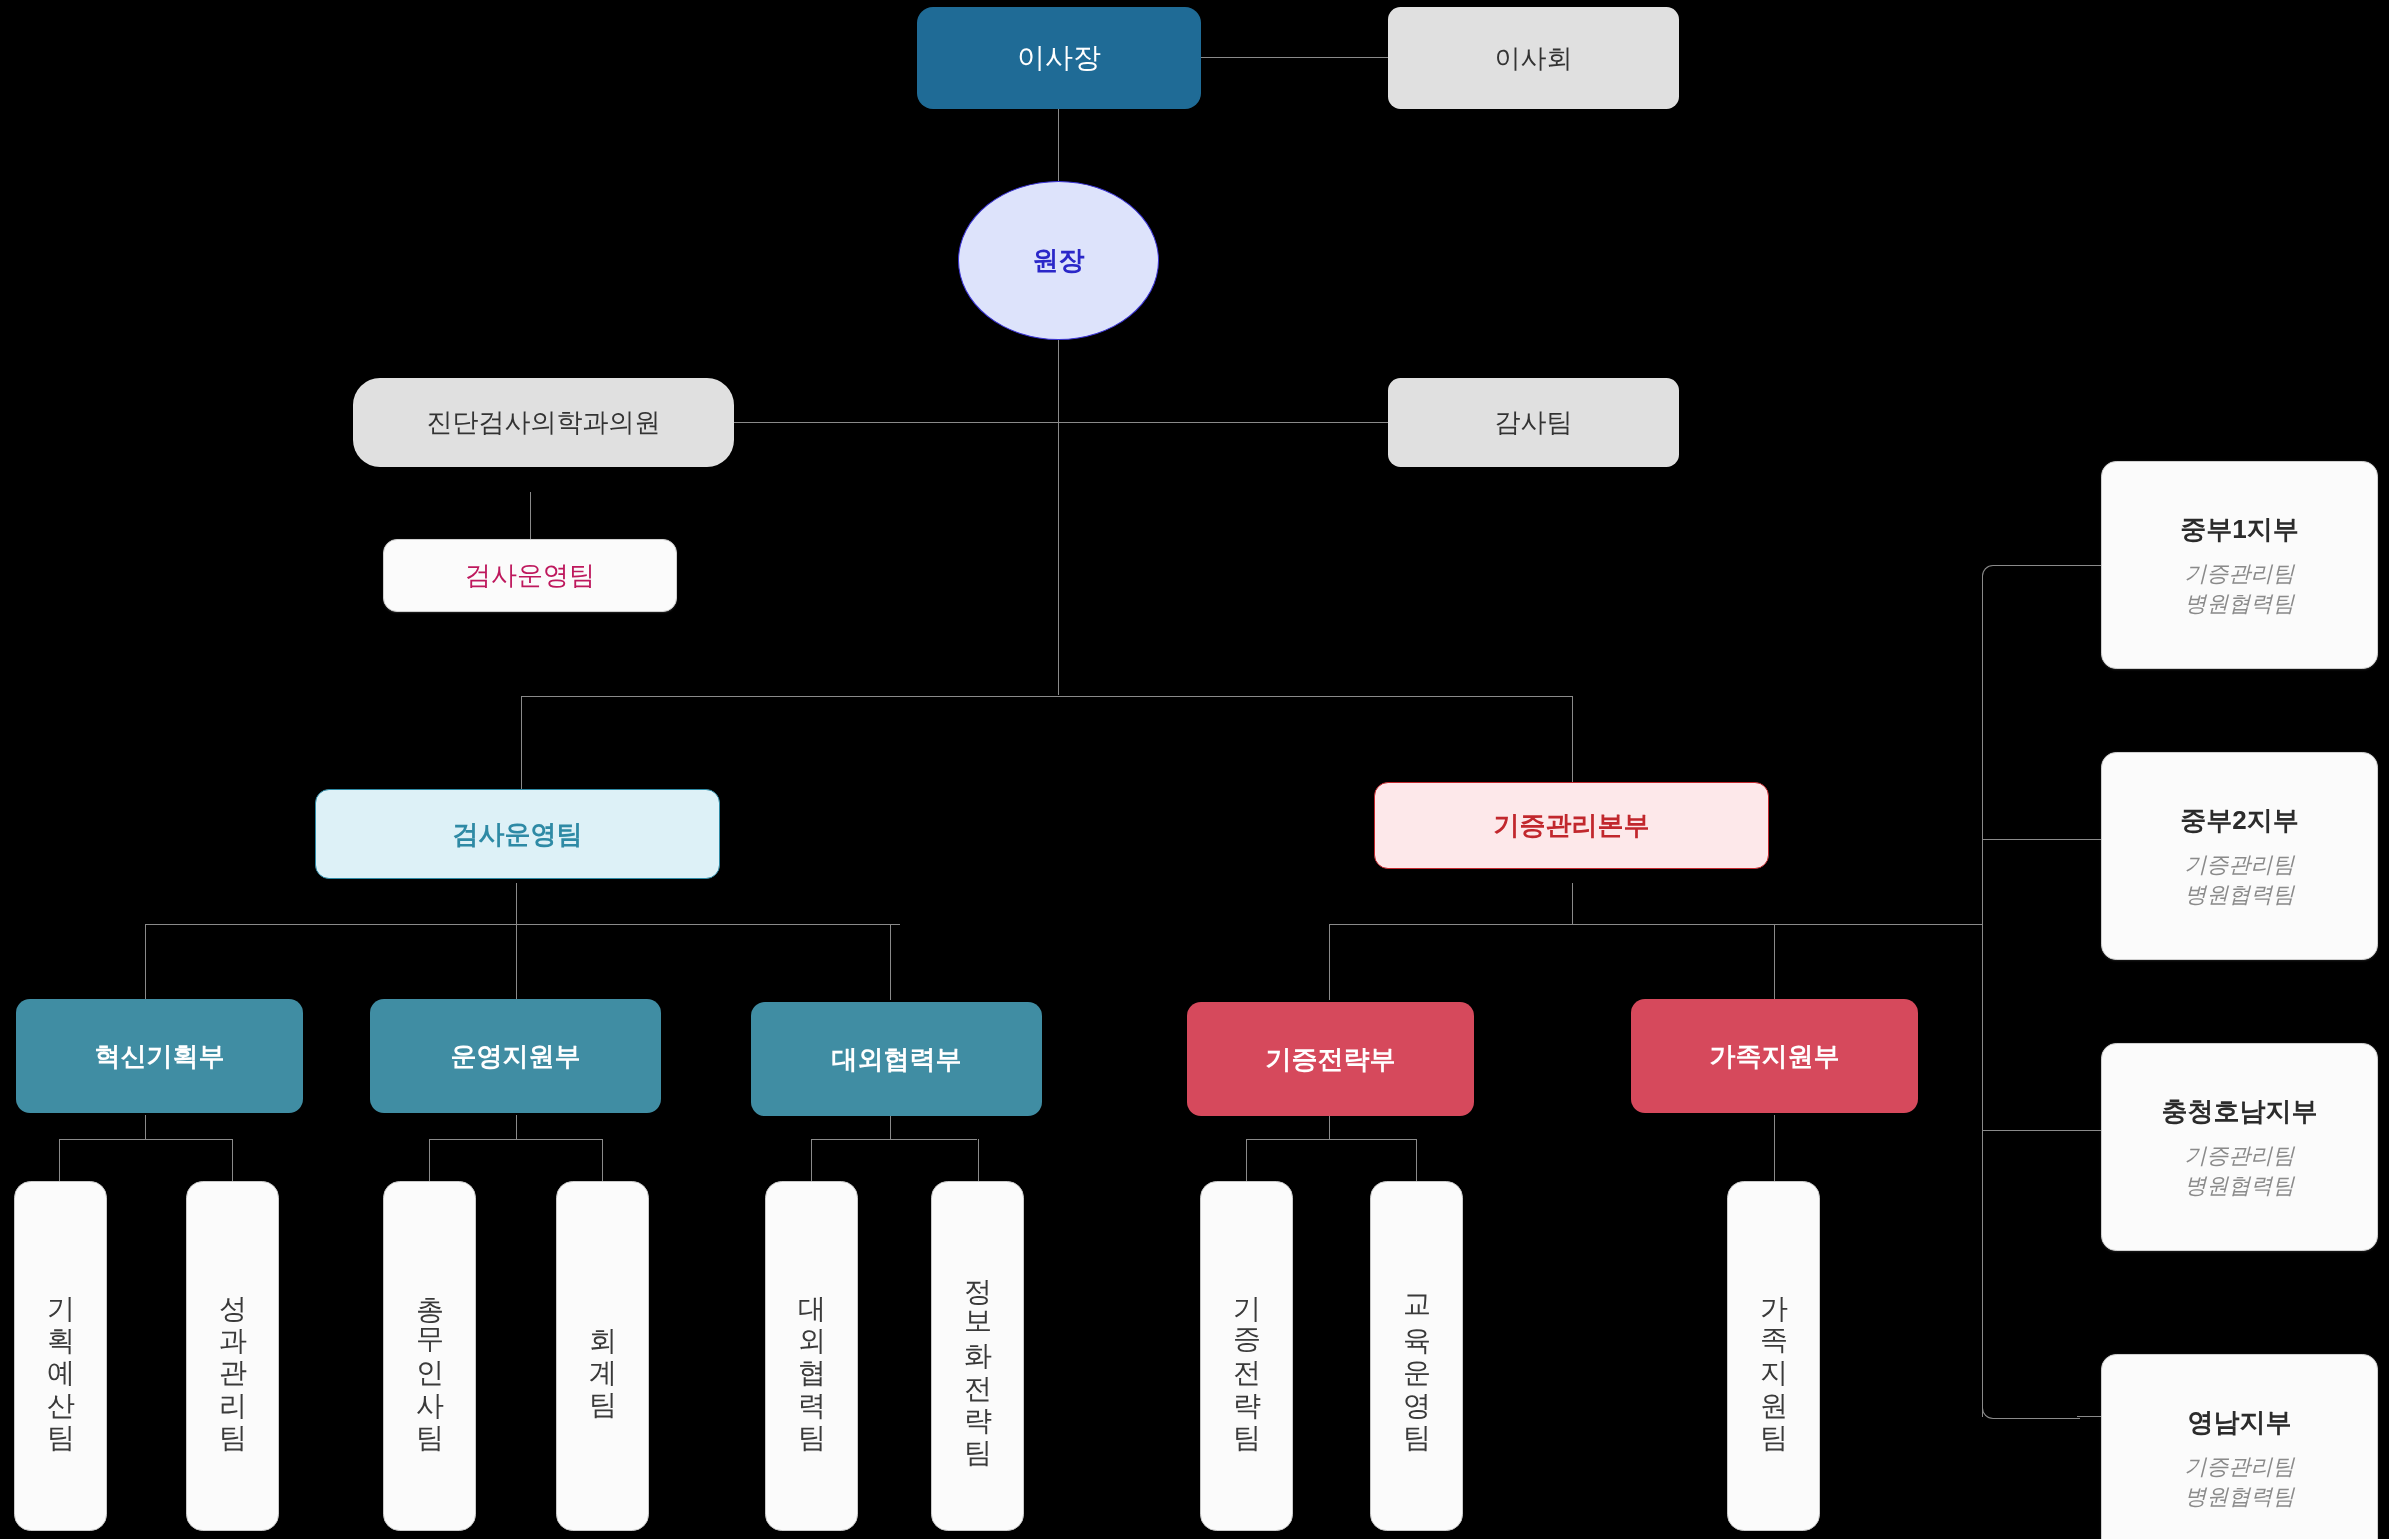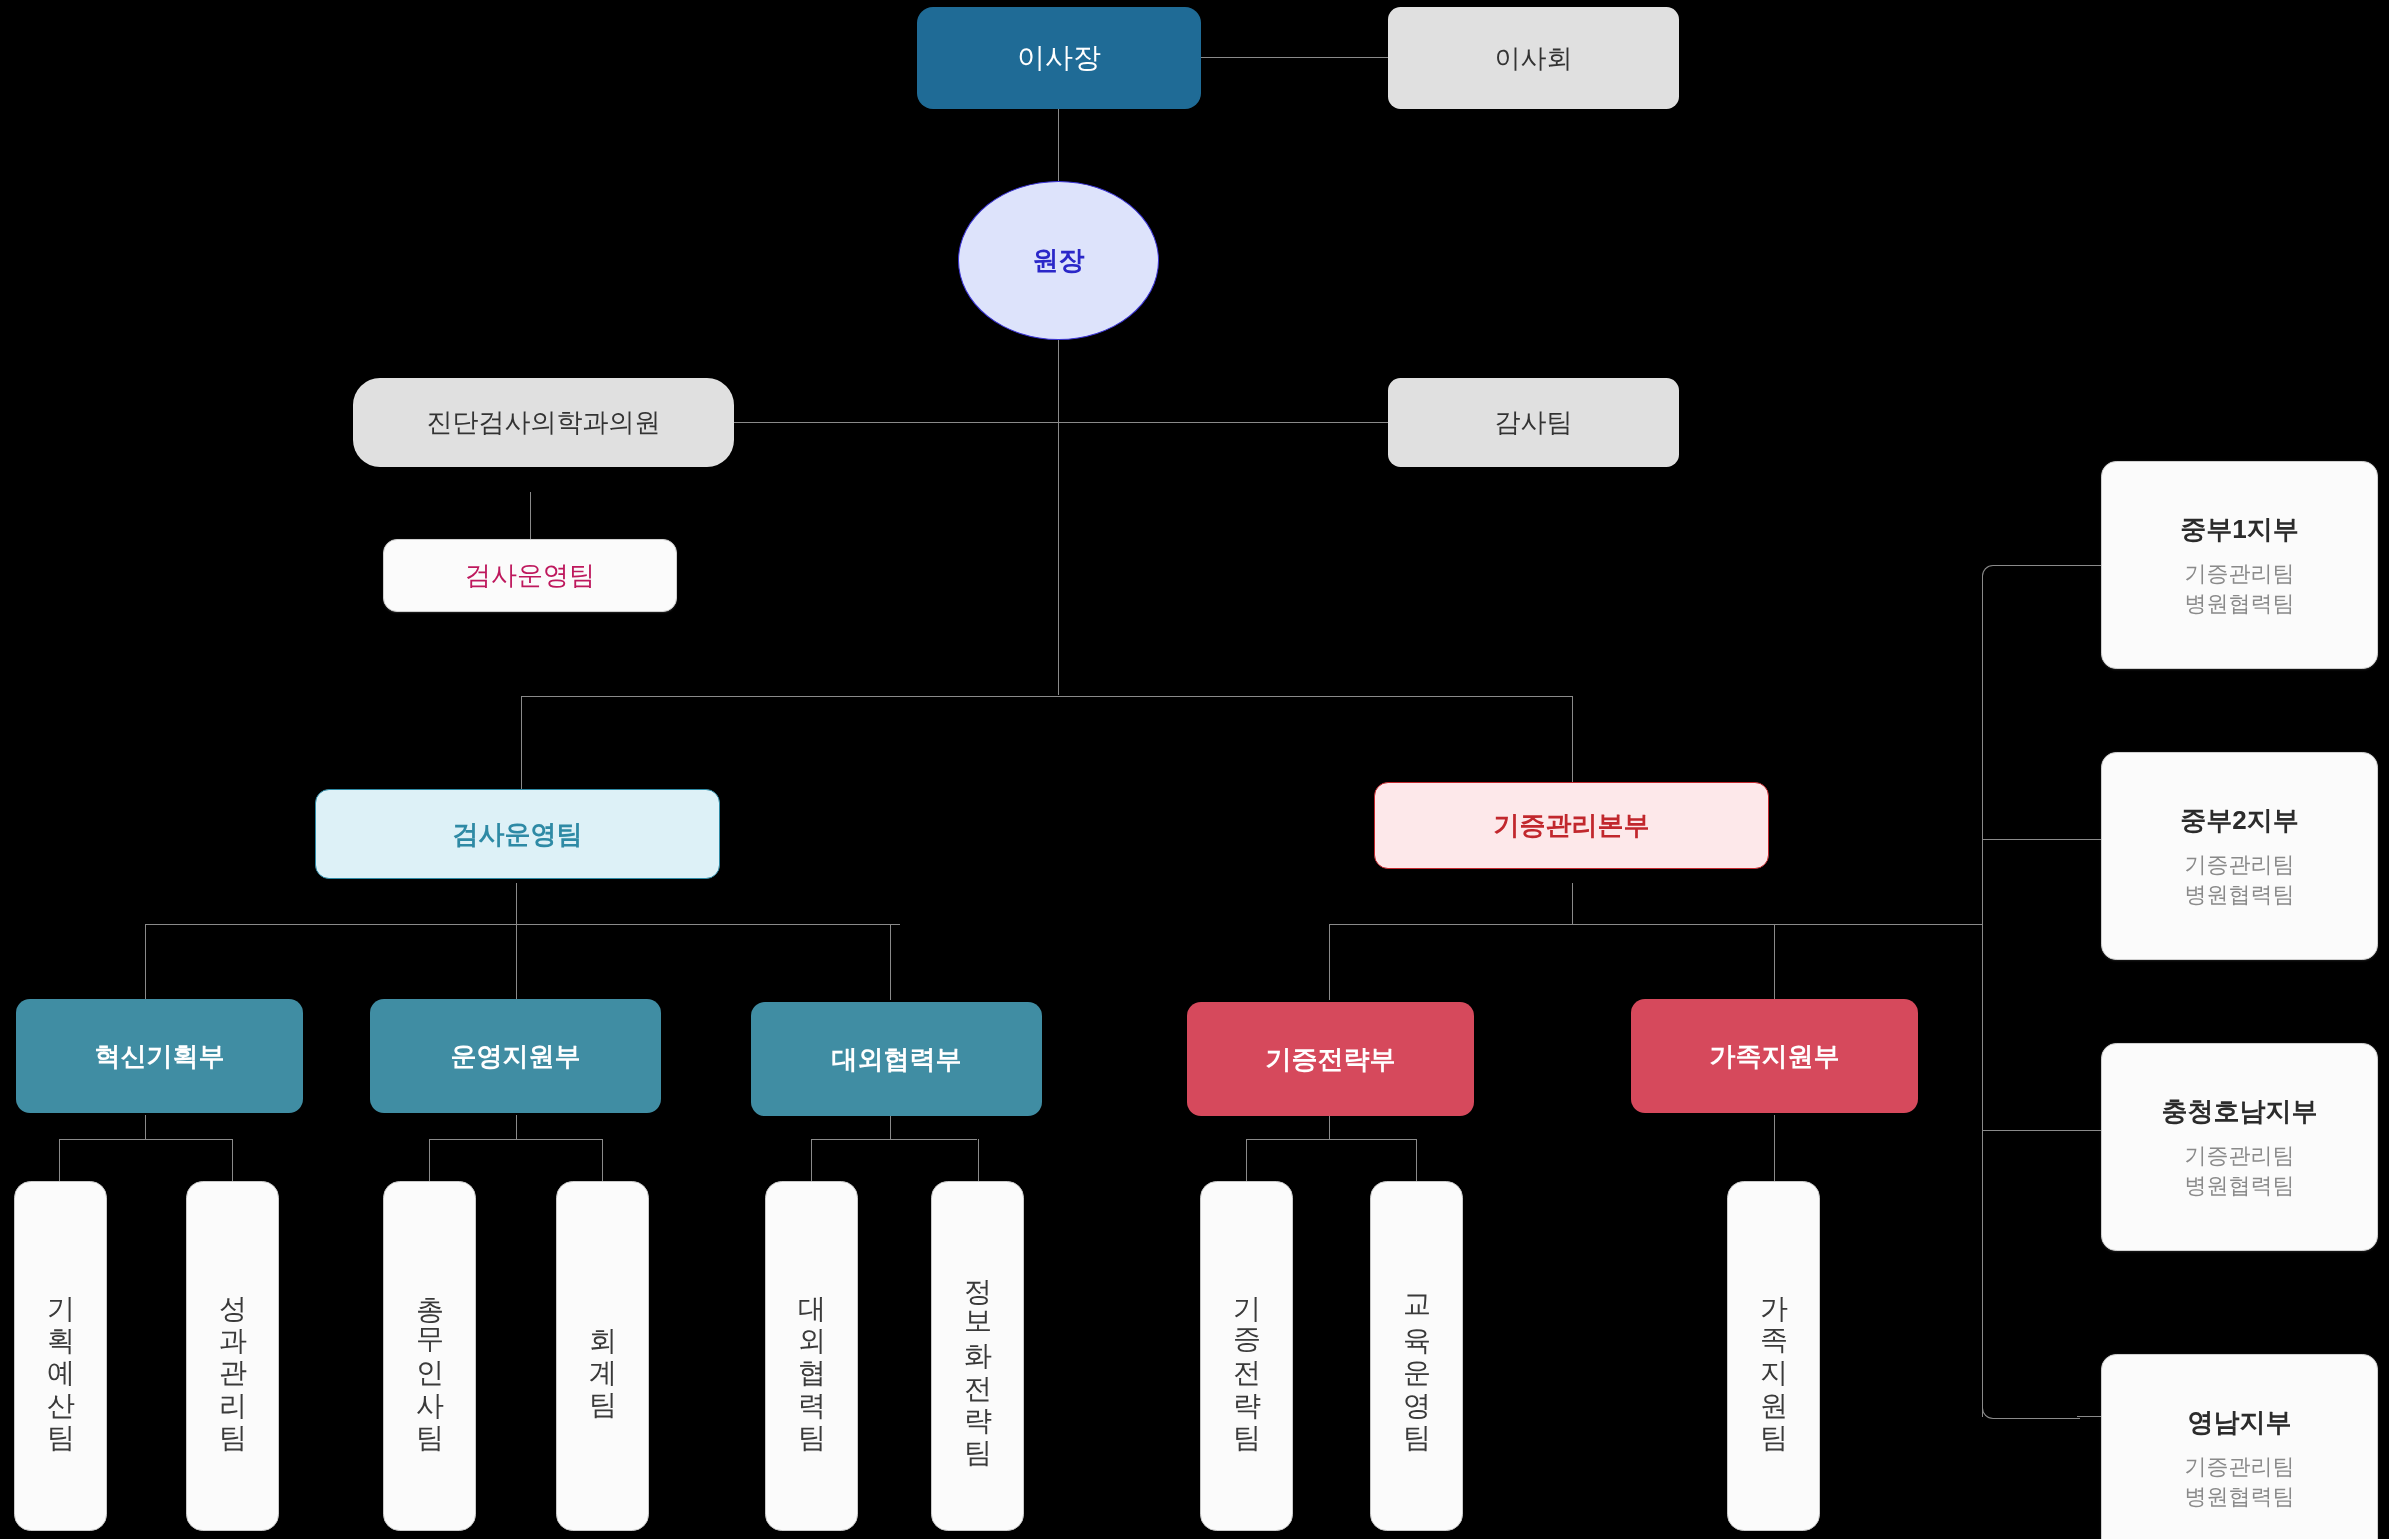--- a/index.html
+++ b/index.html
@@ -29,21 +29,21 @@
   .n-dept-red{background:#d6495c;color:#ffffff;font-size:26px;font-weight:600;border-radius:14px;}
   
   .n-team{background:#fbfbfb;color:#3a3a3a;font-size:28px;border:0.7px solid #c9c9c9;
           border-radius:16.6px;writing-mode:vertical-rl;text-orientation:upright;
           letter-spacing:4.2px;line-height:1;}
   
   .branch{position:absolute;box-sizing:border-box;background:#fbfbfb;border:0.7px solid #d0d0d0;
           border-radius:15.2px;display:flex;flex-direction:column;align-items:center;
           justify-content:center;box-shadow:0 0.7px 2.1px rgba(255,255,255,.10);}
   .branch .b-title{color:#2b2b2b;font-size:26px;font-weight:700;margin-bottom:12.5px;}
-  .branch .b-sub{color:#8a8a8a;font-size:22px;line-height:1.35;}
+  .branch .b-sub{color:#8a8a8a;font-size:22px;line-height:1.35;font-style:italic;}
 
   
   .line{position:absolute;background:#8a8a8a;}
   .hline{height:1.4px;}
   .vline{width:1.4px;}
   .elbow{position:absolute;border-color:#8a8a8a;border-style:solid;border-width:0;}
 </style>
 </head>
 <body>
 

